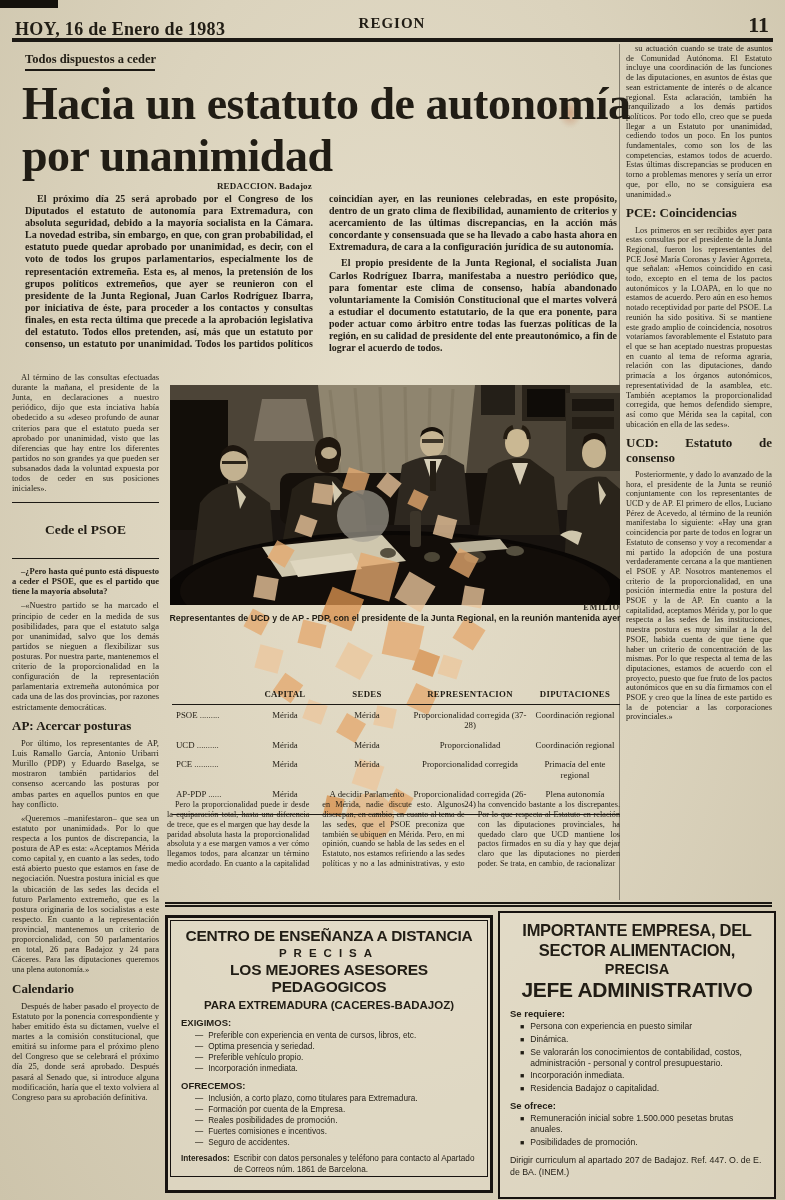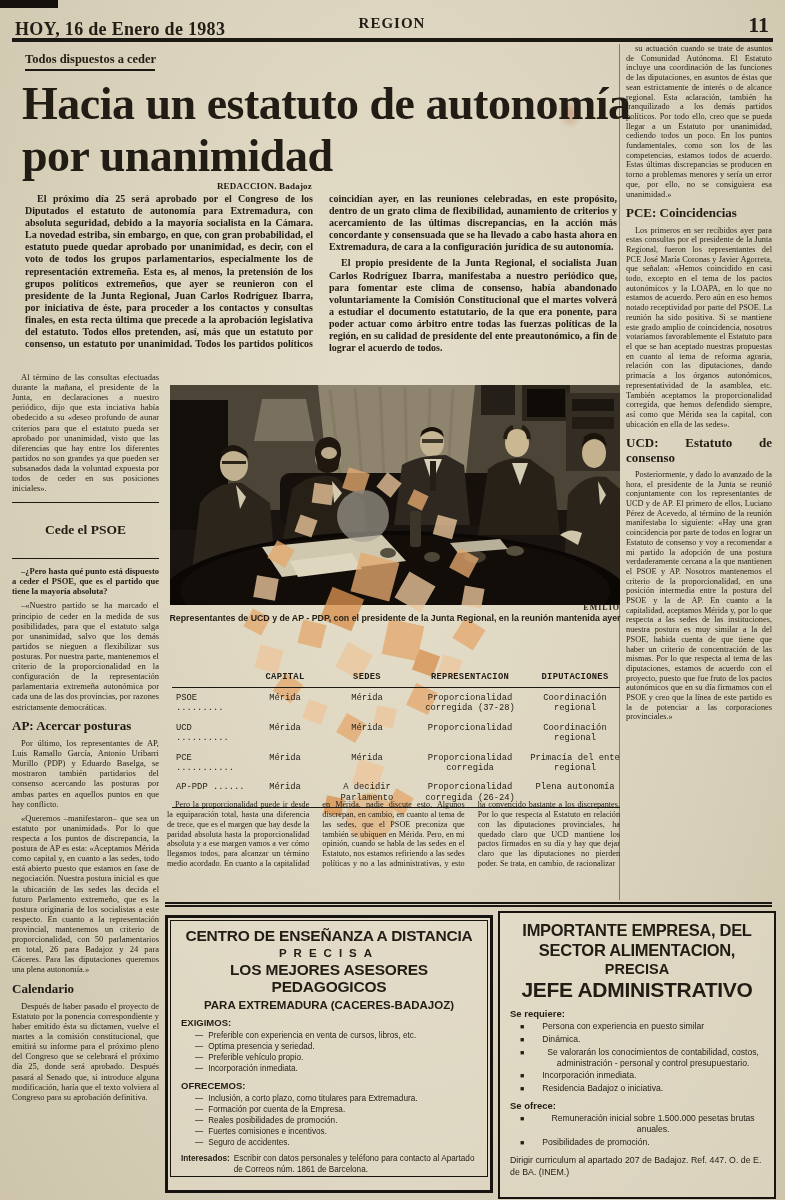--- a/index.html
+++ b/index.html
@@ -27,21 +27,21 @@
   .bodycol{font-size:8.5px;line-height:1.19;text-align:justify;}
   .bodycol p{margin:0 0 4px 0;text-indent:9px;}
   .bodycol p.bold{font-weight:bold;}
   .subhead{font-size:13px;font-weight:bold;margin:7px 0 5px 0;line-height:1.1;}
   .subhead.ruled{text-align:center;border-top:1px solid #1c1914;border-bottom:1.5px solid #1c1914;padding:20px 0;font-size:13.5px;margin:9px 0 7px 0;}
 
   .photo-caption{font-family:"Liberation Sans", sans-serif;font-size:8.8px;font-weight:bold;text-align:center;line-height:1.2;}
   .photo-credit{font-size:8px;font-weight:bold;letter-spacing:1px;text-align:right;}
 
   .table-title{font-family:"Liberation Sans", sans-serif;font-size:15px;font-weight:bold;text-align:center;letter-spacing:.6px;border-bottom:2.5px solid #1c1914;padding-bottom:3px;}
-  .ptable{font-family:Liberation Mono, monospace;font-size:8.8px;}
+  .ptable{font-family:Liberation Serif, serif;font-size:8.8px;margin-top:17px;}
   .ptable .thead,.ptable .trow{display:grid;grid-template-columns:74px 78px 86px 120px 90px;}
   .ptable .thead{font-weight:bold;border-bottom:1.7px solid #1c1914;padding-bottom:5px;letter-spacing:.3px;}
   .ptable .thead div{text-align:center;}
   .ptable .trow{padding:5px 0 4px 0;}
   .ptable .trow div{text-align:center;line-height:1.18;}
   .ptable .trow .party{text-align:left;padding-left:4px;}
   .ptable .tbot{border-bottom:1.7px solid #1c1914;}
 
   .continuation{column-count:3;column-gap:13px;font-size:8.2px;line-height:1.2;text-align:justify;}
   .continuation p{margin:0;text-indent:8px;}
@@ -57,21 +57,21 @@
   .adl-label{font-family:"Liberation Sans", sans-serif;font-weight:bold;font-size:9.5px;margin:6px 0 2px 0;}
   .dash-item{font-family:"Liberation Sans", sans-serif;font-size:8.2px;line-height:1.35;padding-left:14px;display:flex;gap:5px;}
   .adl-foot{font-family:"Liberation Sans", sans-serif;font-size:8.2px;line-height:1.3;margin-top:6px;display:flex;gap:4px;}
   .adl-foot b{white-space:nowrap;}
 
   .ad-right{border:2.5px solid #171310;background:rgba(233,226,208,.45);padding:8px 10px;}
   .adr-t1{font-family:"Liberation Sans", sans-serif;font-weight:bold;font-size:16.5px;text-align:center;line-height:1.2;letter-spacing:-.3px;}
   .adr-t3{font-family:"Liberation Sans", sans-serif;font-weight:bold;font-size:14.5px;text-align:center;line-height:1.2;}
   .adr-t4{font-family:"Liberation Sans", sans-serif;font-weight:bold;font-size:21px;text-align:center;line-height:1.15;letter-spacing:-.3px;}
   .adr-label{font-family:"Liberation Sans", sans-serif;font-weight:bold;font-size:9.5px;margin:6px 0 2px 0;}
-  .sq-item{font-family:"Liberation Sans", sans-serif;font-size:8.6px;line-height:1.3;padding-left:10px;display:flex;gap:18px;margin-bottom:1.5px;text-align:center;}
+  .sq-item{font-family:"Liberation Sans", sans-serif;font-size:8.6px;line-height:1.3;padding-left:10px;display:flex;gap:6px;margin-bottom:1.5px;}
   .sq-item .sq{font-size:7px;line-height:1.6;}
   .adr-foot{font-family:"Liberation Sans", sans-serif;font-size:8.8px;line-height:1.3;margin-top:7px;}
 
   .stain{background:radial-gradient(ellipse, rgba(186,108,66,.5) 0%, rgba(186,108,66,0) 70%);filter:blur(1px);}
   .divider-v{width:1px;background:rgba(40,35,28,.5);}
 </style>
 </head>
 <body>
 
 <div class="page">
@@ -328,21 +328,21 @@
     <div class="sq-item">
         <span class="sq">■</span>
         <span>Se valorarán los conocimientos de contabilidad, costos, administración - personal y control presupuestario.</span>
       </div>
     <div class="sq-item">
         <span class="sq">■</span>
         <span>Incorporación inmediata.</span>
       </div>
     <div class="sq-item">
         <span class="sq">■</span>
-        <span>Residencia Badajoz o iniciativa.</span>
+        <span>Residencia Badajoz o capitalidad.</span>
       </div>
     <div class="adr-label">Se ofrece:</div>
     <div class="sq-item">
         <span class="sq">■</span>
         <span>Remuneración inicial sobre 1.500.000 pesetas brutas anuales.</span>
       </div>
     <div class="sq-item">
         <span class="sq">■</span>
         <span>Posibilidades de promoción.</span>
       </div>

